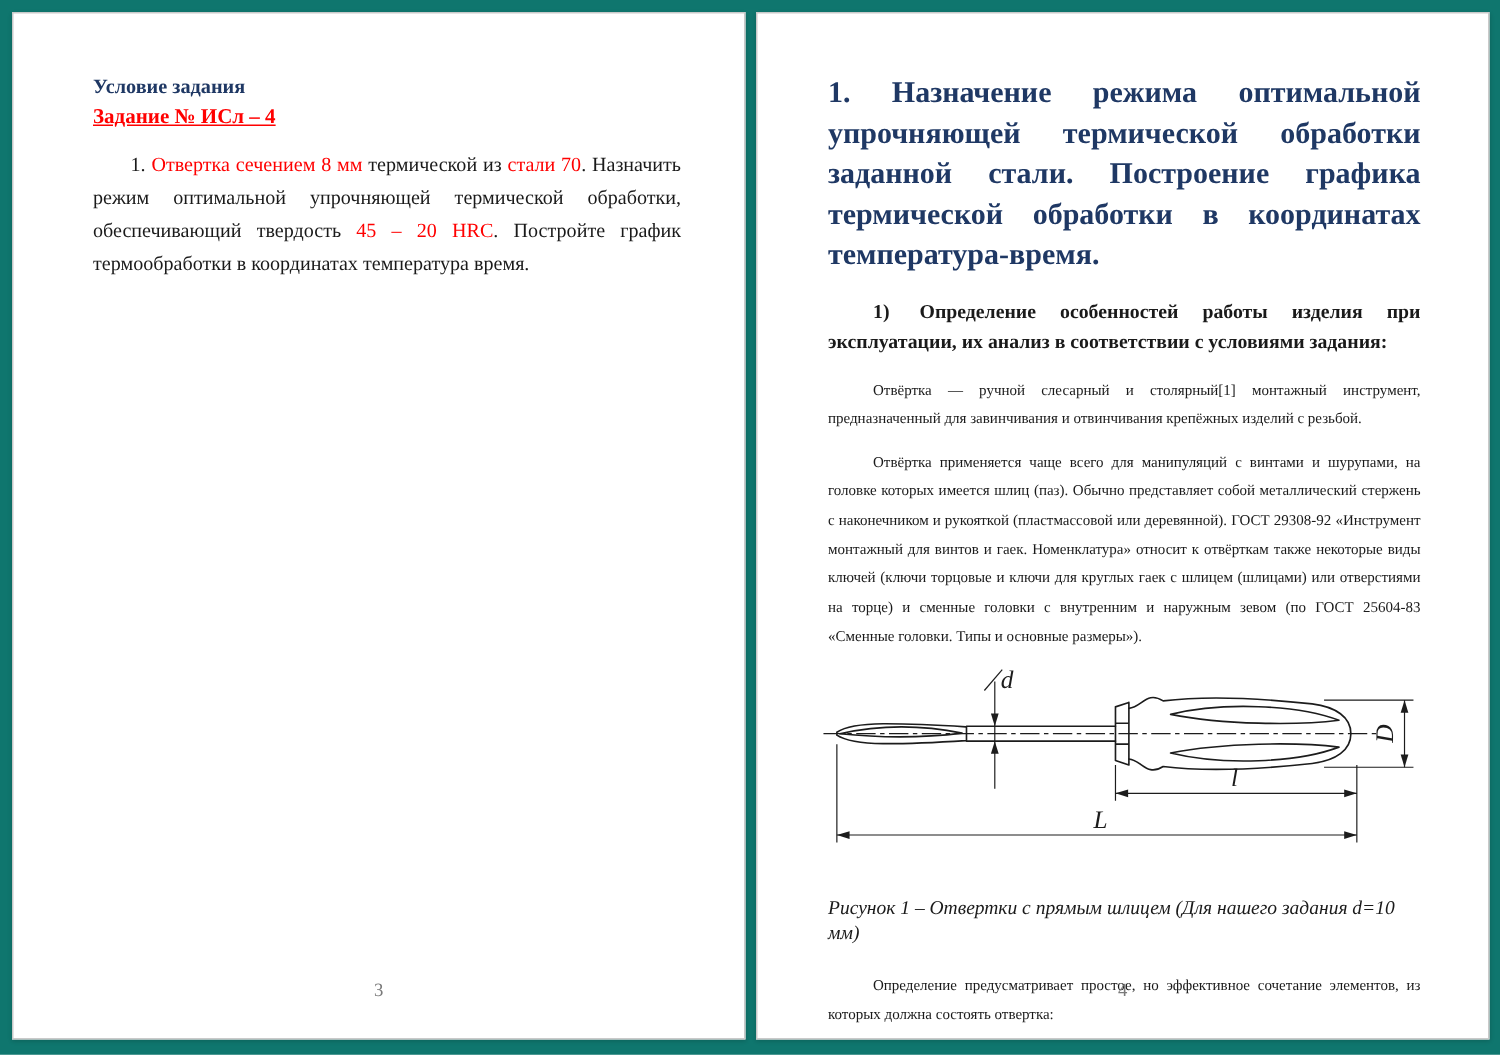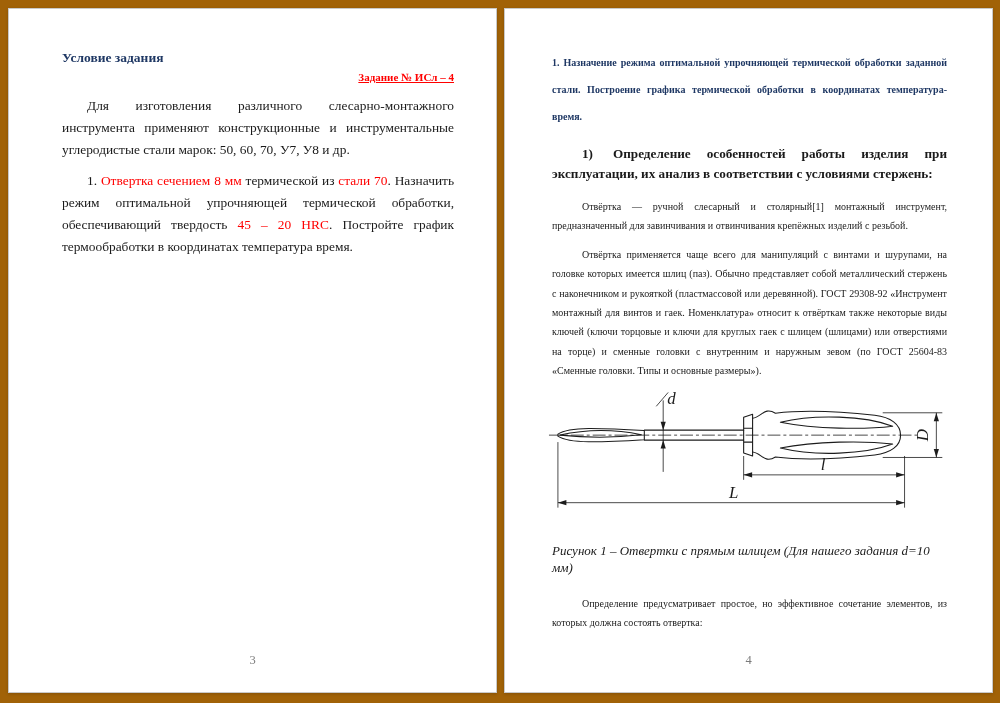--- a/index.html
+++ b/index.html
@@ -1,19 +1,19 @@
 <!DOCTYPE html>
 <html><head>
 <meta charset="utf-8">
 <style>
   html,body{margin:0;padding:0;}
   .canvas{
     position:relative;
     width:1000px;height:703px;
-    background:#a16207;
+    background:#0f766e;
     overflow:hidden;
     font-family:"Liberation Serif","DejaVu Serif",serif;
     color:#1a1a1a;
   }
   .page{
     position:absolute;top:8px;
     width:489px;height:685px;
     background:#ffffff;
     border:1px solid #c9c9c9;
     box-shadow:0 1px 3px rgba(0,0,0,.18);
@@ -21,35 +21,35 @@
   }
   .page-left{left:8px;padding:40px 42px 0 53px;}
   .page-right{left:504px;padding:40px 45px 0 47px;}
 
   
   .lp-heading{
     font-weight:bold;color:#1f3864;
     font-size:13.5px;line-height:18px;margin:0 0 4px 0;
   }
   .lp-title{
-    text-align:right;margin:2px 0 12px 0;
+    text-align:left;margin:2px 0 12px 0;
     font-weight:bold;color:#ff0000;
-    font-size:11px;text-decoration:underline;font-family:Liberation Serif, serif;
+    font-size:14px;text-decoration:underline;font-family:Liberation Serif, serif;
   }
   .lp-par{
     margin:0 0 9px 0;
     font-size:13.4px;line-height:22px;
     text-align:justify;text-indent:25px;
   }
   .run-red{color:#ff0000;}
 
   
   .rp-heading{
     font-weight:bold;color:#1f3864;
-    font-size:10px;line-height:27px;
+    font-size:20px;line-height:27px;
     text-align:justify;margin:0 0 14px 0;
   }
   .rp-sub{
     font-weight:bold;
     font-size:13.2px;line-height:19.5px;
     text-align:justify;text-indent:30px;
     margin:0 0 14px 0;
   }
   .rp-sub .sub-num{margin-right:20px;}
   .rp-par{
@@ -78,32 +78,31 @@
 </style>
 </head>
 <body>
 
 <div class="canvas">
 
   <div class="page page-left">
     <div class="lp-heading">Условие задания</div>
     <div class="lp-title">Задание № ИСл – 4</div>
 
-    <p class="lp-par">Для изготовления различного слесарно-монтажного инструмента применяют конструкционные и инструментальные углеродистые стали марок: 50, 60, 70, У7, У8 и др.</p>
 
     <p class="lp-par"><span>1. </span><span class="run-red">Отвертка сечением 8 мм</span><span> термической из </span><span class="run-red">стали 70</span><span>. Назначить режим оптимальной упрочняющей термической обработки, обеспечивающий твердость </span><span class="run-red">45 – 20 HRC</span><span>. Постройте график термообработки в координатах температура время.</span></p>
 
 
     <div class="page-number">3</div>
   </div>
 
   <div class="page page-right">
     <div class="rp-heading">1. Назначение режима оптимальной упрочняющей термической обработки заданной стали. Построение графика термической обработки в координатах температура-время.</div>
 
-    <p class="rp-sub"><span class="sub-num">1)</span><span>Определение особенностей работы изделия при эксплуатации, их анализ в соответствии с условиями стержень:</span></p>
+    <p class="rp-sub"><span class="sub-num">1)</span><span>Определение особенностей работы изделия при эксплуатации, их анализ в соответствии с условиями задания:</span></p>
 
     <p class="rp-par">Отвёртка — ручной слесарный и столярный[1] монтажный инструмент, предназначенный для завинчивания и отвинчивания крепёжных изделий с резьбой.</p>
     <p class="rp-par">Отвёртка применяется чаще всего для манипуляций с винтами и шурупами, на головке которых имеется шлиц (паз). Обычно представляет собой металлический стержень с наконечником и рукояткой (пластмассовой или деревянной). ГОСТ 29308-92 «Инструмент монтажный для винтов и гаек. Номенклатура» относит к отвёрткам также некоторые виды ключей (ключи торцовые и ключи для круглых гаек с шлицем (шлицами) или отверстиями на торце) и сменные головки с внутренним и наружным зевом (по ГОСТ 25604-83 «Сменные головки. Типы и основные размеры»).</p>
 
     <div class="figure-wrap">
       <svg width="442" height="130" viewBox="0 0 445 130">
 
         <path class="thin" stroke-dasharray="13 3 3 3" d="M4,45 H378"></path>
 
         <path class="draw" d="M13,44 C19,40 28,38.5 44,38.3 C66,38.2 86,39.5 100,40.4 L100,49.6 C86,50.5 66,51.8 44,51.7 C28,51.5 19,50 13,46 Z"></path>

